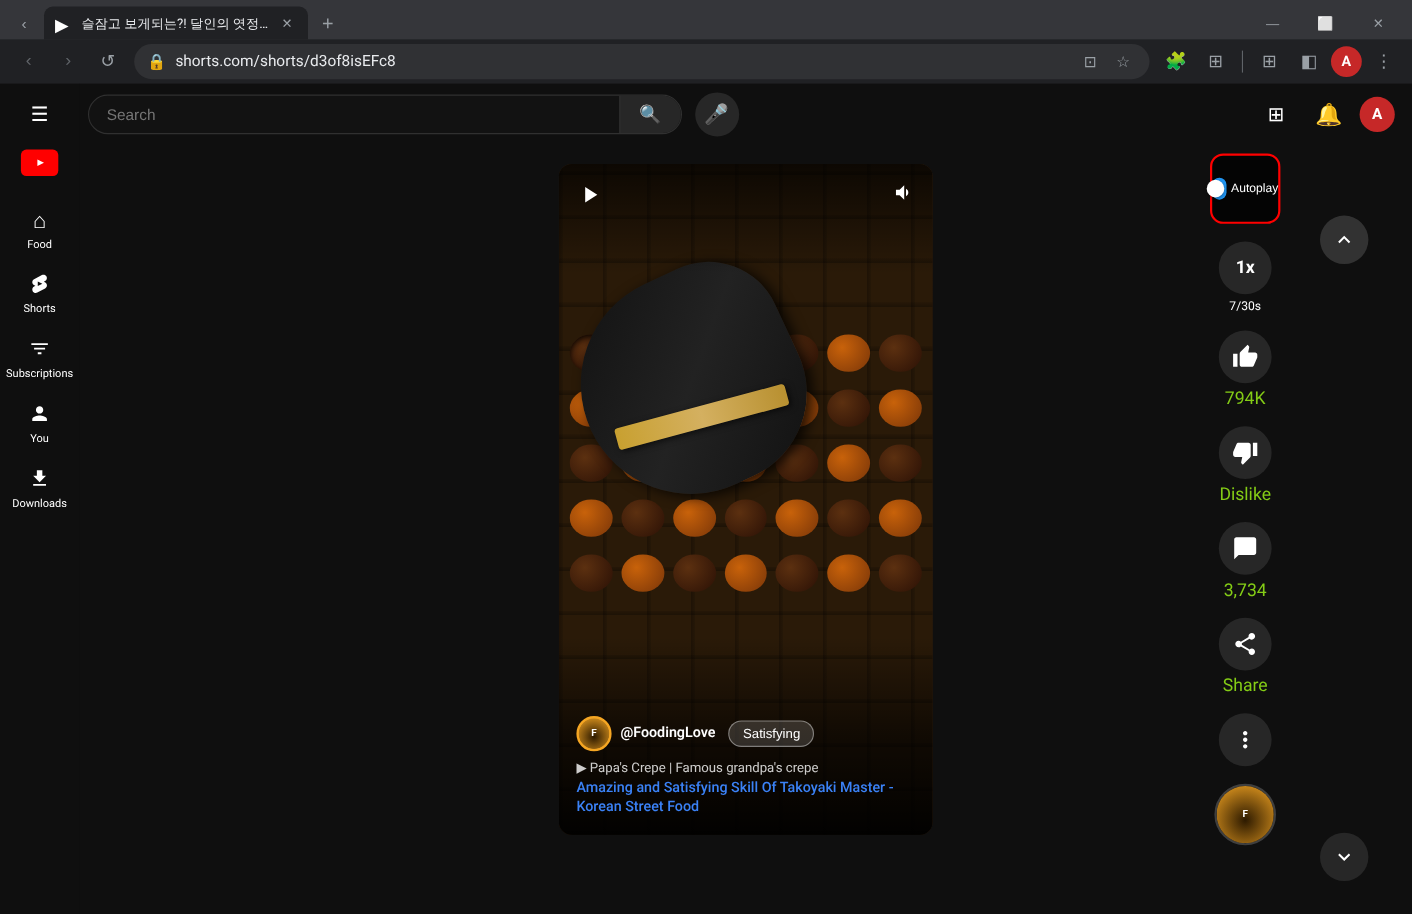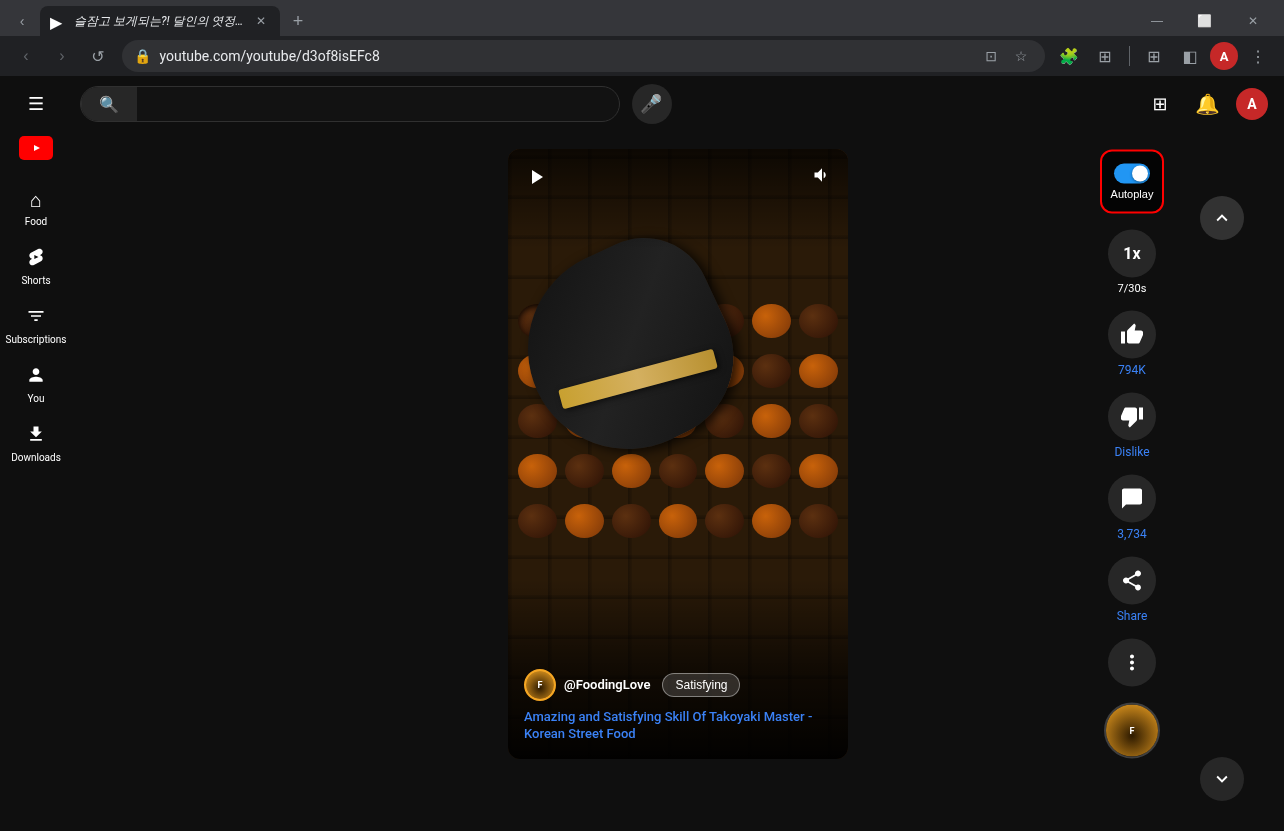--- a/index.html
+++ b/index.html
@@ -51,21 +51,20 @@
       width: 16px; height: 16px;
       flex-shrink: 0;
     }
     .tab-title {
       font-size: 12px;
       color: #e8eaed;
       white-space: nowrap;
       overflow: hidden;
       text-overflow: ellipsis;
       flex: 1;
-      font-style: italic;
     }
     .tab-close {
       width: 18px; height: 18px;
       border-radius: 50%;
       background: none;
       border: none;
       color: #9aa0a6;
       font-size: 12px;
       cursor: pointer;
       display: flex; align-items: center; justify-content: center;
@@ -365,32 +364,32 @@
       width: 48px; height: 48px;
       border-radius: 50%;
       background: rgba(255,255,255,0.1);
       border: none;
       cursor: pointer;
       display: flex; align-items: center; justify-content: center;
       color: #fff;
       font-size: 22px;
     }
     .action-label {
-      font-size: 12px;
-      color: #3b82f6;
+      font-size: 16px;
+      color: #84cc16;
       text-align: center;
     }
     .autoplay-btn {
       width: 64px; height: 64px;
       border-radius: 12px;
       background: rgba(0,0,0,0.7);
       border: 2px solid #ff0000;
       cursor: pointer;
       display: flex;
-      flex-direction: column;
+      flex-direction: row;
       align-items: center;
       justify-content: center;
       gap: 4px;
       color: #fff;
     }
     .autoplay-toggle {
       width: 36px; height: 20px;
       background: #aaa;
       border-radius: 10px;
       position: relative;
@@ -488,21 +487,21 @@
   </div>
 
   <div class="address-bar">
     <div class="nav-btns">
       <button class="nav-btn disabled">‹</button>
       <button class="nav-btn disabled">›</button>
       <button class="nav-btn">↺</button>
     </div>
     <div class="url-box">
       <span style="color:#9aa0a6; font-size:14px;">🔒</span>
-      <span class="url-text">youtube.com/youtube/d3of8isEFc8</span>
+      <span class="url-text">shorts.com/shorts/d3of8isEFc8</span>
       <div class="url-icons">
         <button class="url-icon-btn">⊡</button>
         <button class="url-icon-btn">☆</button>
       </div>
     </div>
     <div class="toolbar-right">
       <button class="toolbar-btn">🧩</button>
       <button class="toolbar-btn">⊞</button>
       <div class="toolbar-divider"></div>
       <button class="toolbar-btn">⊞</button>
@@ -559,20 +558,21 @@
         </svg>
       </span>
       <span class="sidebar-label">Downloads</span>
     </div>
   </div>
 
   <div class="main-content">
 
     <div style="position:absolute; top:0; left:0; right:0; height:56px; display:flex; align-items:center; padding:0 16px 0 8px; gap:12px;">
       <div style="flex:1; max-width:540px; margin:0 auto; display:flex; align-items:center; background:#121212; border:1px solid #303030; border-radius:24px; overflow:hidden; height:36px;">
+        <input type="text" style="flex: 1 1 0%; background: transparent; border: none; outline: none; color: rgb(255, 255, 255); font-size: 14px; padding: 0px 16px;" placeholder="Search">
         <button style="width:56px; height:36px; background:#272727; border:none; border-left:1px solid #303030; cursor:pointer; color:#fff; font-size:16px;">🔍</button>
       </div>
       <button style="width:40px; height:40px; border-radius:50%; background:#272727; border:none; cursor:pointer; color:#fff; font-size:18px;">🎤</button>
       <div style="flex:1; display:flex; justify-content:flex-end; align-items:center; gap:8px;">
         <button style="width:40px; height:40px; border-radius:50%; background:none; border:none; cursor:pointer; color:#fff; font-size:18px;">⊞</button>
         <button style="width:40px; height:40px; border-radius:50%; background:none; border:none; cursor:pointer; color:#fff; font-size:20px;">🔔</button>
         <div style="width:32px; height:32px; border-radius:50%; background:#c62828; display:flex; align-items:center; justify-content:center; font-size:14px; font-weight:bold; color:#fff; cursor:pointer;">A</div>
       </div>
     </div>
 
@@ -656,20 +656,23 @@
       <div style="position:absolute; bottom:0; left:0; right:0; padding:16px;">
         <div class="channel-info">
           <div class="channel-avatar">
             <div class="channel-avatar-inner">
               <span style="font-size:9px; font-weight:bold; color:#fff;">F</span>
             </div>
           </div>
           <span class="channel-name">@FoodingLove</span>
           <button class="subscribe-btn">Satisfying</button>
         </div>
+        <div class="video-playlist-info">
+          <span style="font-size:12px; color:rgba(255,255,255,0.8);">▶ Papa's Crepe | Famous grandpa's crepe</span>
+        </div>
         <div class="video-title">Amazing and Satisfying Skill Of Takoyaki Master - Korean Street Food</div>
       </div>
     </div>
 
     <div class="action-panel">
 
       <div class="action-btn-wrapper">
         <button class="autoplay-btn">
           <div class="autoplay-toggle on">
             <div class="autoplay-knob"></div>

